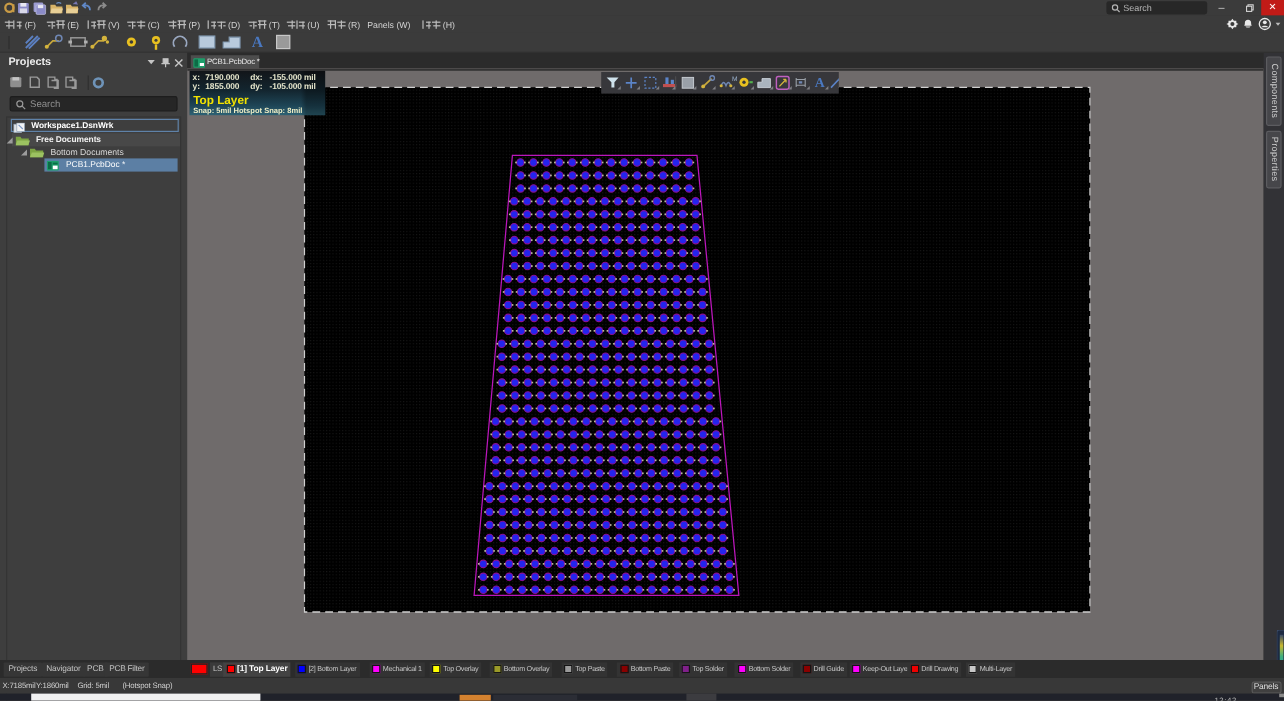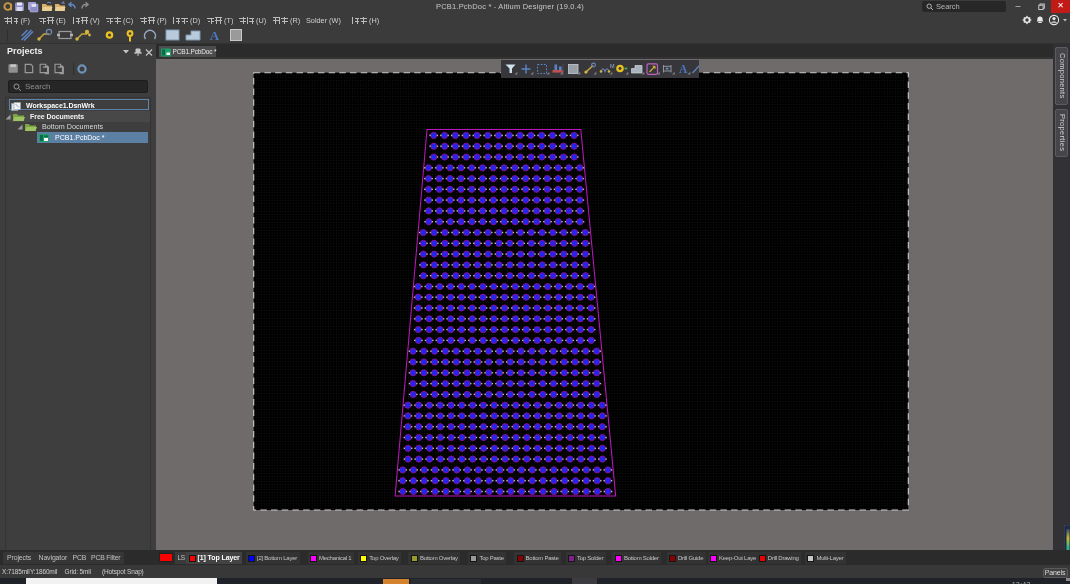--- a/index.html
+++ b/index.html
@@ -87,21 +87,20 @@
         <path d="M45 3 Q47 1.5 49 3" stroke="#6c8fc0" fill="none"></path>
 
   <path d="M53 4 L57 4 L58 5.5 L63 5.5 L63 11 L53 11 Z" fill="#d8b367"></path>
         <path d="M54 7 L63.5 7 L62 11 L53 11 Z" fill="#e8cf96"></path>
         <path d="M59 3.4 L61.5 1.4 L62.5 3.8" fill="#7a7ab8" stroke="#7a7ab8" stroke-width=".6"></path>
 
   <path d="M73 8.5 Q73 4.5 69 4.5 L67.5 4.5 M69.5 2.3 L67 4.5 L69.5 6.8" stroke="#5f87c6" stroke-width="1.5" fill="none"></path>
 
   <path d="M80 8.5 Q80 4.5 84 4.5 L85.5 4.5 M83.5 2.3 L86 4.5 L83.5 6.8" stroke="#8b8b8b" stroke-width="1.5" fill="none"></path>
  </svg>
- <div class="abs" id="title">PCB1.PcbDoc * - Altium Designer (19.0.4)</div>
  <div class="abs" id="tsearch"><svg width="8" height="8" viewBox="0 0 8 8">
           <circle cx="3.2" cy="3.2" r="2.2" fill="none" stroke="#b5b5b5" stroke-width="1"></circle>
           <line x1="5" y1="5" x2="7" y2="7" stroke="#b5b5b5" stroke-width="1"></line>
         </svg>Search</div>
  <div class="abs wbtn" id="wmin">–</div>
  <div class="abs wbtn" id="wres"><svg width="7" height="7" viewBox="0 0 7 7" style="margin-top:3px">
           <rect x="2" y="1" width="4.3" height="4.3" fill="none" stroke="#d5d5d5" stroke-width=".9"></rect>
           <rect x="0.8" y="2.2" width="4.3" height="4.3" fill="#3b3b3b" stroke="#d5d5d5" stroke-width=".9"></rect>
         </svg></div>
  <div class="abs wbtn" id="wclose">✕</div>
@@ -110,21 +109,21 @@
 <div class="abs" id="menubar">
  <span class="mi" style="left:3.5px"><i class="cj cja"></i><i class="cj cjb"></i> (F)</span>
  <span class="mi" style="left:39px"><i class="cj cjc"></i><i class="cj cjd"></i> (E)</span>
  <span class="mi" style="left:73px"><i class="cj cjb"></i><i class="cj cjd"></i> (V)</span>
  <span class="mi" style="left:106px"><i class="cj cjc"></i><i class="cj cja"></i> (C)</span>
  <span class="mi" style="left:140px"><i class="cj cja"></i><i class="cj cjd"></i> (P)</span>
  <span class="mi" style="left:173px"><i class="cj cjb"></i><i class="cj cjc"></i> (D)</span>
  <span class="mi" style="left:207px"><i class="cj cjc"></i><i class="cj cjd"></i> (T)</span>
  <span class="mi" style="left:239px"><i class="cj cja"></i><i class="cj cjb"></i> (U)</span>
  <span class="mi" style="left:273px"><i class="cj cjd"></i><i class="cj cja"></i> (R)</span>
- <span class="mi" style="left:306px">Solder (W)</span>
+ <span class="mi" style="left:306px">Panels (W)</span>
  <span class="mi" style="left:352px"><i class="cj cjb"></i><i class="cj cja"></i> (H)</span>
  <svg class="abs" width="50" height="14" style="left:1020px;top:0">
   <path d="M7 2.6 L8.2 4.2 L10.2 4.2 L10.4 6.2 L12 7 L10.4 7.8 L10.2 9.8 L8.2 9.8 L7 11.4 L5.8 9.8 L3.8 9.8 L3.6 7.8 L2 7 L3.6 6.2 L3.8 4.2 L5.8 4.2 Z" fill="#e8e8e8"></path>
         <circle cx="7" cy="7" r="1.7" fill="#3b3b3b"></circle>
   <path d="M20 10 C21.5 10 22 9.5 22 9 L18 9 C18 9.5 18.5 10 20 10 Z M16.8 8.5 L23.2 8.5 C22.8 8 22.6 7 22.6 6 C22.6 4.5 21.8 3.4 20 3.4 C18.2 3.4 17.4 4.5 17.4 6 C17.4 7 17.2 8 16.8 8.5 Z" fill="#e8e8e8"></path>
   <circle cx="34" cy="7" r="4.6" fill="none" stroke="#e8e8e8" stroke-width="1.1"></circle>
         <circle cx="34" cy="5.6" r="1.6" fill="#e8e8e8"></circle>
         <path d="M31 9.8 C31.5 7.9 36.5 7.9 37 9.8" fill="#e8e8e8"></path>
   <path d="M43 6 L45 8.5 L47 6 Z" fill="#bbb"></path>
  </svg>
@@ -891,20 +890,26 @@
             <path d="M76.5 14.5 l2.8 0 0,-2.8 z"></path>
             <path d="M92.5 14.5 l2.8 0 0,-2.8 z"></path>
             <path d="M108.5 14.5 l2.8 0 0,-2.8 z"></path>
             <path d="M124.5 14.5 l2.8 0 0,-2.8 z"></path>
             <path d="M140.5 14.5 l2.8 0 0,-2.8 z"></path>
             <path d="M156 14.5 l2.8 0 0,-2.8 z"></path>
             <path d="M171 14.5 l2.8 0 0,-2.8 z"></path>
             <path d="M186.5 14.5 l2.8 0 0,-2.8 z"></path>
   </g>
  </svg></div>
+ <div class="abs" id="hud">
+  <div class="hudrow" style="top:3.2px"><span style="width:9px;display:inline-block">x:</span><span style="width:30px;display:inline-block;text-align:right">7190.000</span><span style="width:12px;display:inline-block;margin-left:9px">dx:</span><span style="width:31px;display:inline-block;text-align:right">-155.000</span> mil</div>
+  <div class="hudrow" style="top:10.5px"><span style="width:9px;display:inline-block">y:</span><span style="width:30px;display:inline-block;text-align:right">1855.000</span><span style="width:12px;display:inline-block;margin-left:9px">dy:</span><span style="width:31px;display:inline-block;text-align:right">-105.000</span> mil</div>
+  <div id="hudlayer">Top Layer</div>
+  <div id="hudsnap">Snap: 5mil Hotspot Snap: 8mil</div>
+ </div>
 </div>
 
 <div class="abs" id="rightdock">
  <div class="vtab" style="top:3px;height:58px">Components</div>
  <div class="vtab" style="top:65px;height:48px">Properties</div>
  <svg class="abs" width="8" height="34" style="left:11px;top:481px">
         <rect width="8" height="34" rx="2" fill="#1d2a42" stroke="#3a4a66"></rect>
         <rect x="2.5" y="4" width="3" height="26" fill="url(#cg)"></rect>
         <defs>
           <linearGradient id="cg" x1="0" y1="0" x2="0" y2="1">

